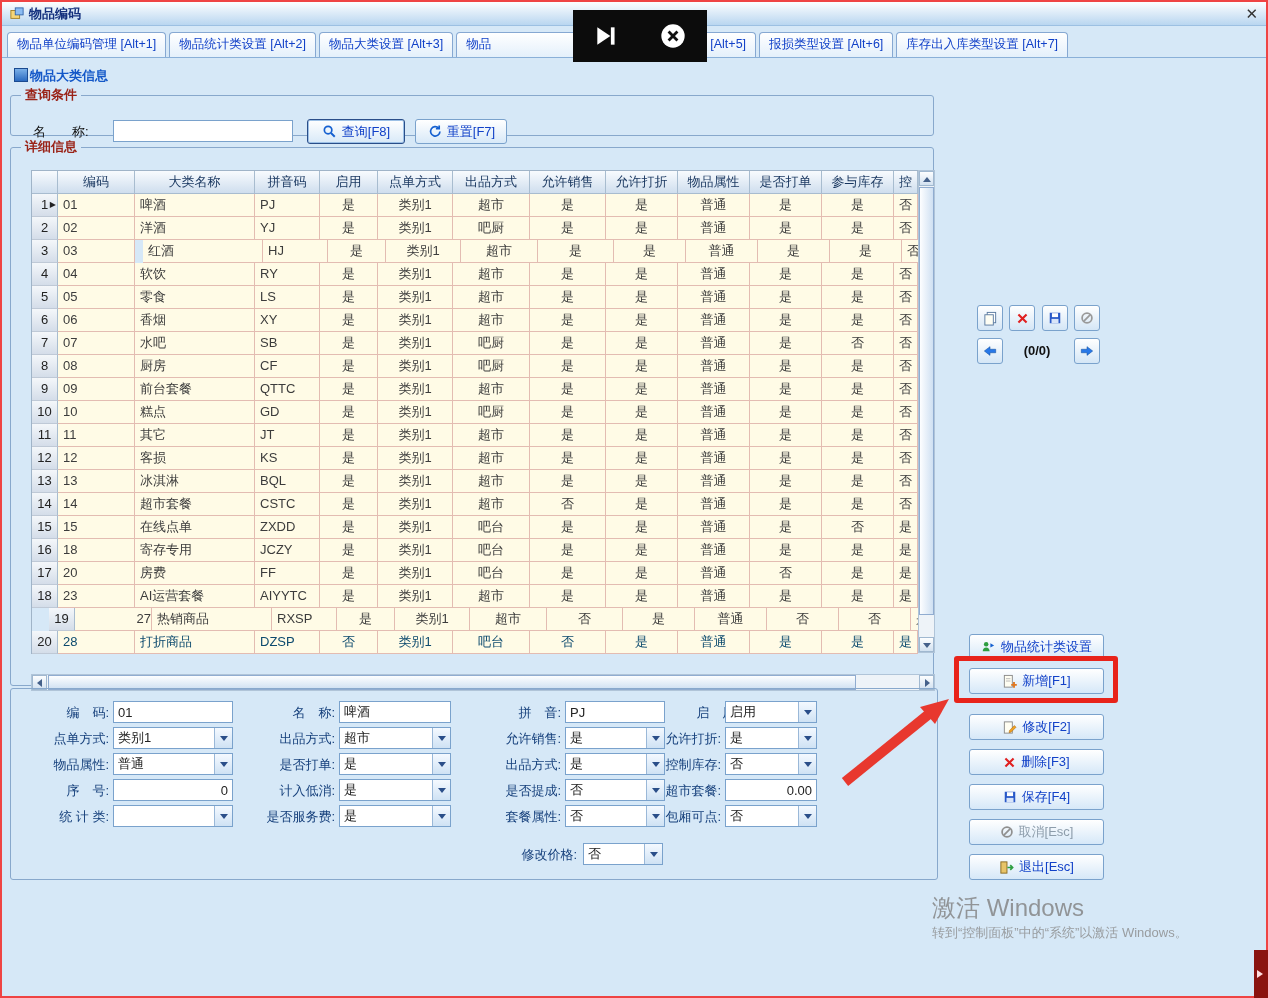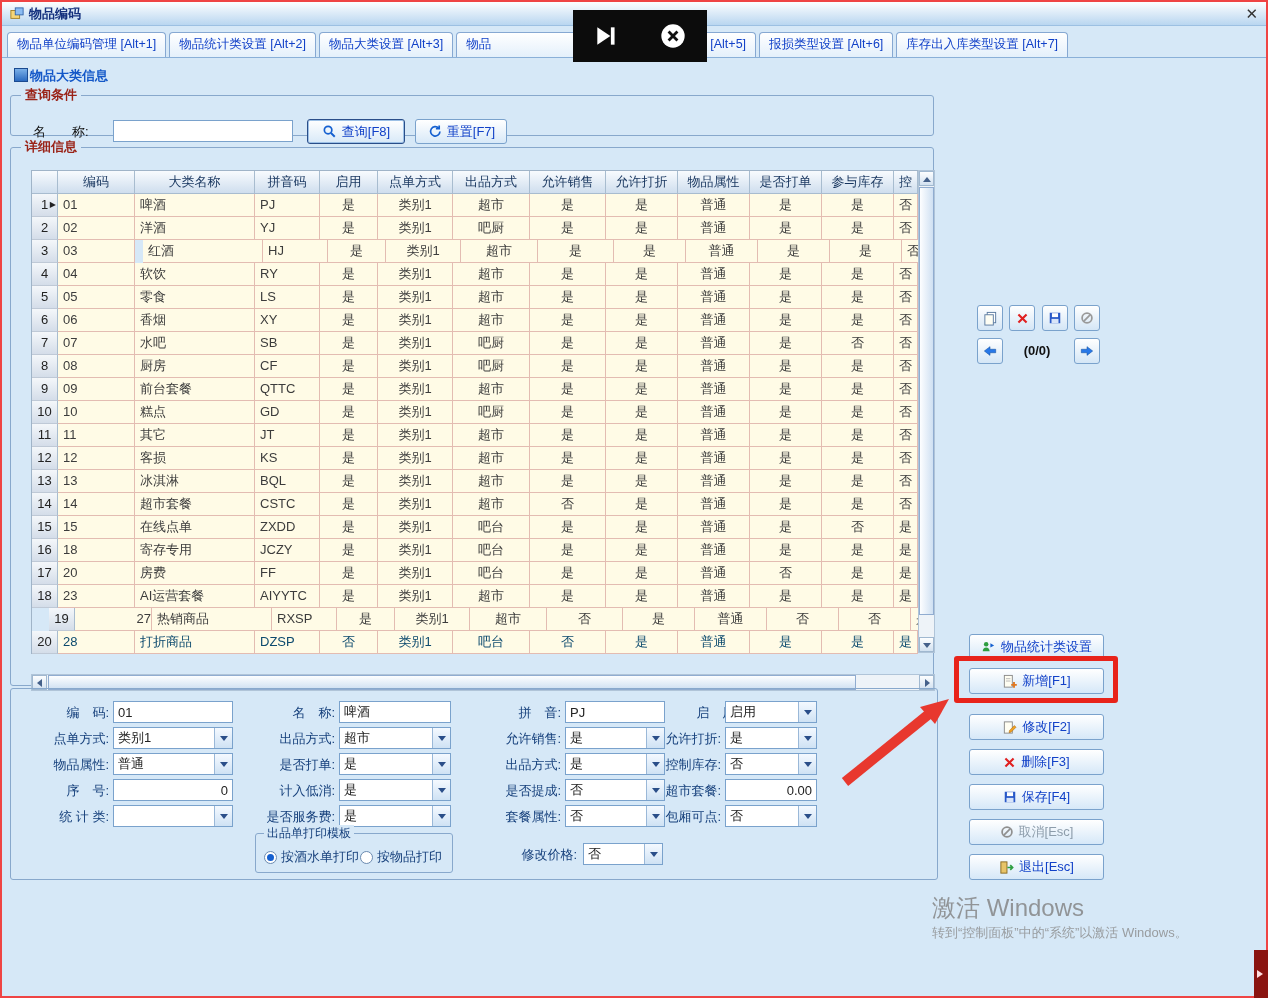--- a/index.html
+++ b/index.html
@@ -686,31 +686,20 @@
       <span class="flabel" style="left: 462px; top: 119px;">套餐属性:</span>
       <div class="combo" style="left: 554px; top: 116px; width: 100px;">
         <span class="combo-val">否</span>
         <span class="combo-btn"></span>
       </div>
       <span class="flabel" style="left: 622px; top: 119px;">包厢可点:</span>
       <div class="combo" style="left: 714px; top: 116px; width: 92px;">
         <span class="combo-val">否</span>
         <span class="combo-btn"></span>
       </div>
-      <div class="mini-group" style="left: 244px; top: 144px; width: 198px; height: 40px;">
-        <span class="mini-caption">出品单打印模板</span>
-        <span class="radio checked" style="left: 8px; top: 14px;">
-          <span class="rdot"></span>
-          <span>按酒水单打印</span>
-        </span>
-        <span class="radio" style="left: 104px; top: 14px;">
-          <span class="rdot"></span>
-          <span>按物品打印</span>
-        </span>
-      </div>
       <span class="flabel" style="left: 496px; top: 157px; width: 70px;">修改价格:</span>
       <div class="combo" style="left: 572px; top: 154px; width: 80px;">
         <span class="combo-val">否</span>
         <span class="combo-btn"></span>
       </div>
     </div>
 
   <div class="wm1">激活 Windows</div>
   <div class="wm2">转到“控制面板”中的“系统”以激活 Windows。</div>
 </div>

